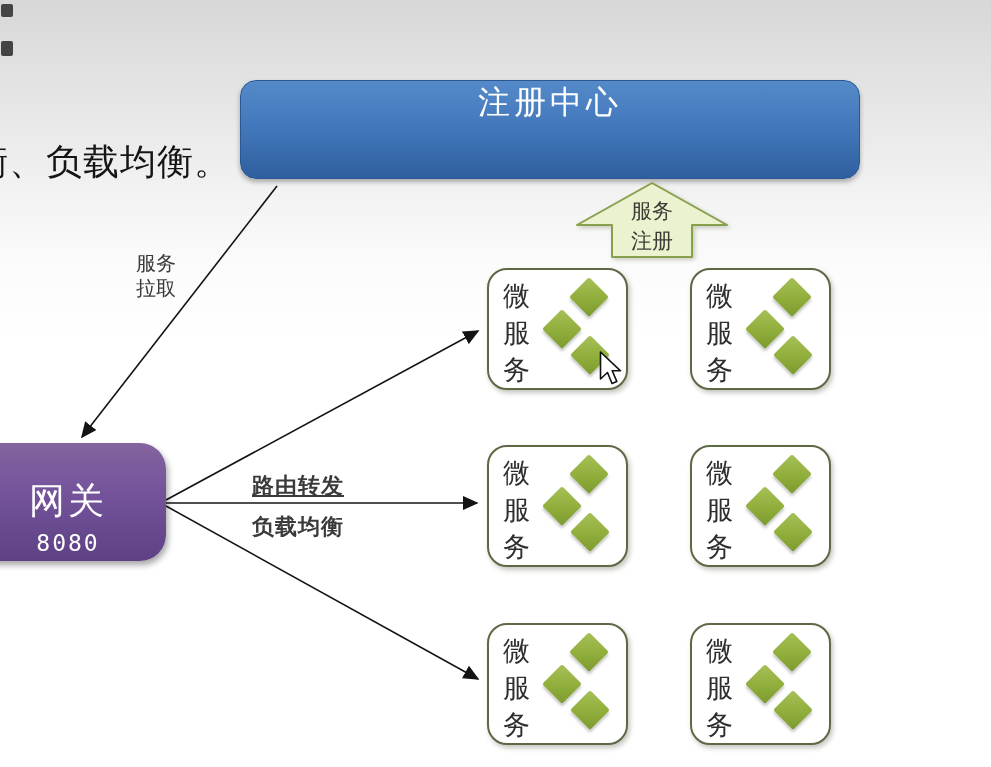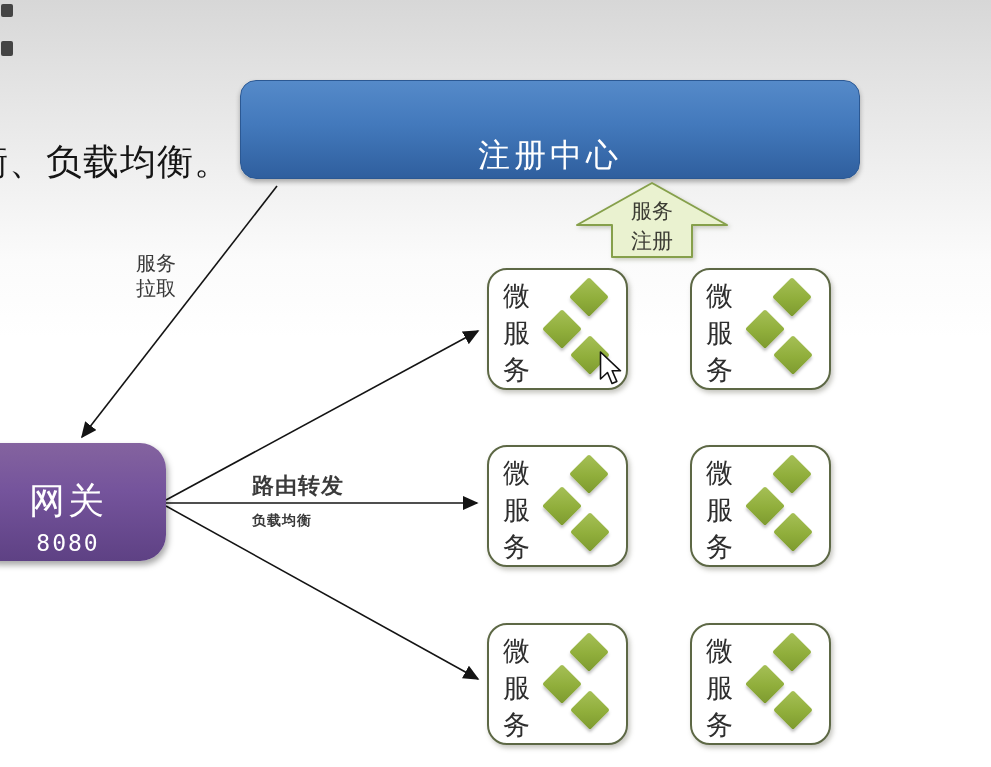--- a/index.html
+++ b/index.html
@@ -16,21 +16,21 @@
   }
   .glyph-frag{background:#2f2f2f;border-radius:2px;opacity:.88;}
   .frag1{left:1px;top:4px;width:12px;height:13px;}
   .frag2{left:1px;top:41px;width:12px;height:15px;}
 
   
   .registry{
     left:240px;top:80px;width:618px;height:97px;border-radius:16px;
     background:linear-gradient(180deg,#558ac9 0%,#4379bc 45%,#2f5f9e 100%);
     border:1px solid #2b5893;box-shadow:0 3px 5px rgba(0,0,0,.3);
-    display:flex;align-items:flex-end;justify-content:center;
+    display:flex;align-items:flex-start;justify-content:center;
     color:#fff;font-size:32px;letter-spacing:4px;
   }
 
   
   .gateway{
     left:-30px;top:443px;width:196px;height:118px;border-radius:26px;
     background:linear-gradient(180deg,#84639f 0%,#75549c 40%,#5e4184 100%);
     box-shadow:2px 4px 6px rgba(0,0,0,.35);
     color:#fff;text-align:center;
   }
@@ -60,22 +60,22 @@
     background:linear-gradient(135deg,#a6c057 0%,#90ae3b 55%,#7d9a2f 100%);
     box-shadow:2px 2px 3px rgba(80,80,80,.35);border-radius:2px;
   }
   .d1{left:86px;top:13px;}
   .d2{left:59px;top:45px;}
   .d3{left:87px;top:71px;}
 
   
   .lbl{color:#3a3a3a;}
   .service-pull{left:118px;top:251px;width:76px;text-align:center;font-size:20px;line-height:25px;}
-  .route-fwd{left:252px;top:471px;font-size:22px;font-weight:600;letter-spacing:1px;}
-  .load-bal{left:252px;top:512px;font-size:14px;font-weight:600;letter-spacing:1px;}
+  .route-fwd{left:252px;top:471px;font-size:22px;font-weight:600;letter-spacing:1px;text-decoration:underline;}
+  .load-bal{left:252px;top:512px;font-size:22px;font-weight:600;letter-spacing:1px;}
 
   .cursor{left:599px;top:351px;}
 </style>
 </head>
 <body>
 
 <div class="abs glyph-frag frag1"></div>
 <div class="abs glyph-frag frag2"></div>
 
 <div class="abs slide-text"><span>衡</span><span>、负载均衡。</span></div>

